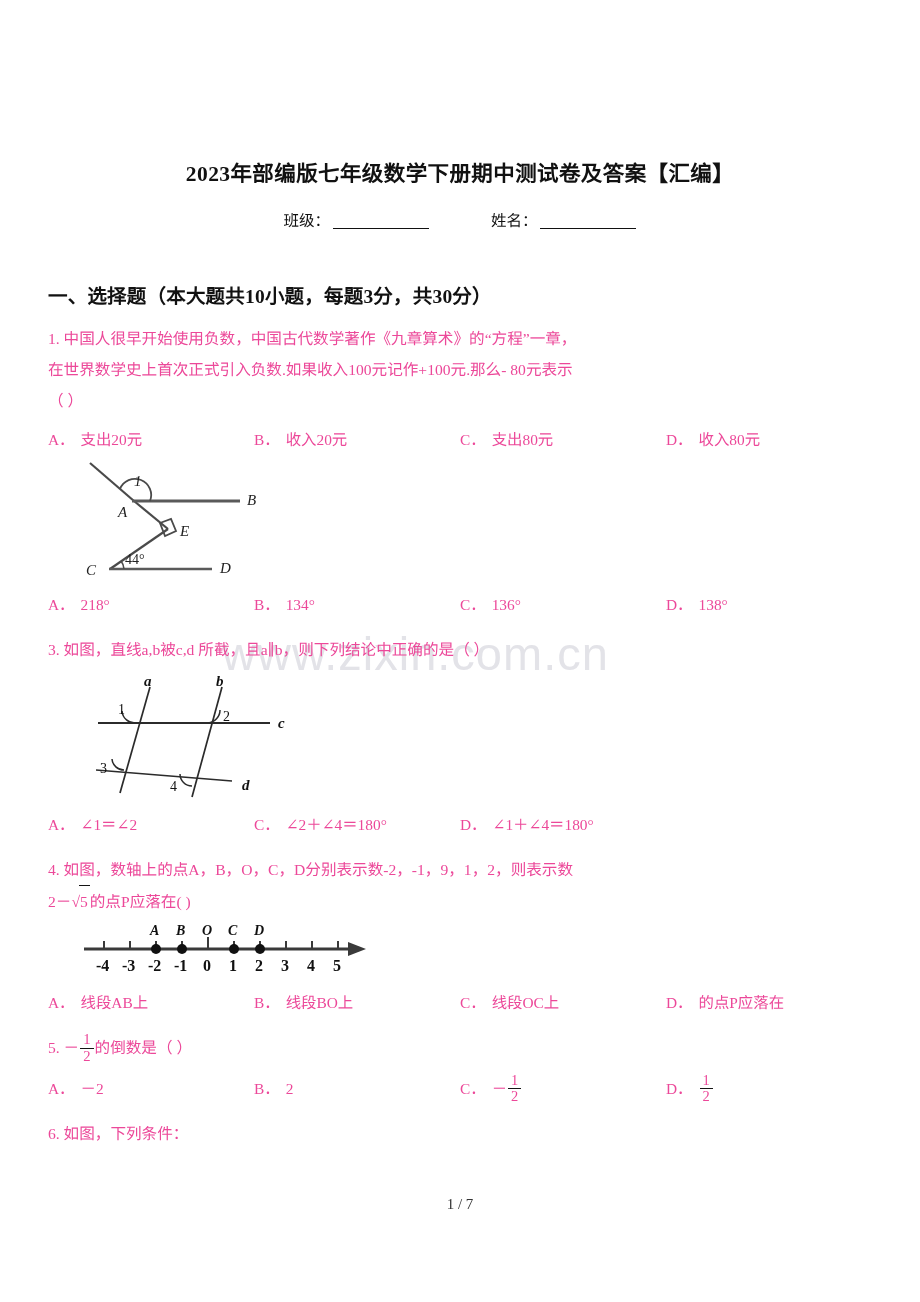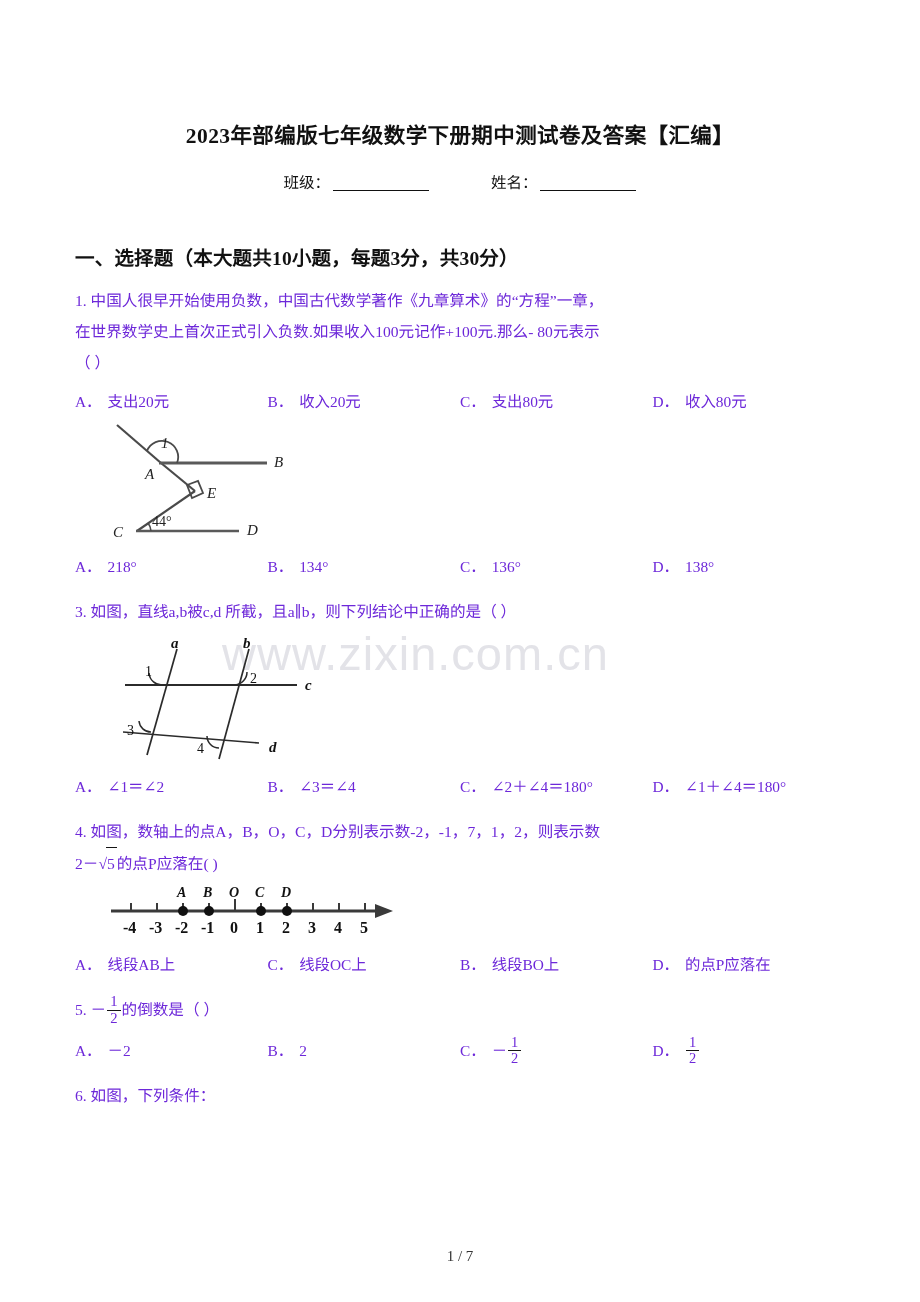--- a/index.html
+++ b/index.html
@@ -32,21 +32,22 @@
     white-space: nowrap;
     z-index: 0;
     pointer-events: none;
     user-select: none;
     margin-top: 18px;
   }
 
   #content {
     position: relative;
     z-index: 2;
-    padding: 0 75px;
+    padding: 0 48px;
+    margin-top: 38px;
   }
 
   
   .doc-title {
     margin: 0;
     padding-top: 118px;
     text-align: center;
     font-family: "Liberation Serif", "DejaVu Serif", serif;
     font-weight: bold;
     font-size: 21.5px;
@@ -79,21 +80,21 @@
     font-size: 19.5px;
     color: #111;
     letter-spacing: 0.2px;
     white-space: nowrap;
   }
 
   
   .q {
     font-size: 15.6px;
     line-height: 31px;
-    color: #6d28d9;
+    color: #ec4899;
   }
   .q-stem { margin-top: 14px; }
   .q-stem p { margin: 0; }
 
   .options {
     display: flex;
     margin-top: 9px;
     font-size: 15.4px;
     line-height: 30px;
     align-items: flex-end;
@@ -124,21 +125,21 @@
   .fig svg { display: block; }
   .fig-q2 { margin-left: 24px; }
   .fig-q3 { margin-left: 44px; margin-top: 8px; }
   .fig-q4 { margin-left: 28px; margin-top: 2px; }
 
   
   .page-footer {
     position: absolute;
     left: 0;
     right: 0;
-    top: 1248px;
+    top: 1196px;
     text-align: center;
     font-size: 15px;
     color: #333;
     z-index: 2;
   }
 </style>
 </head>
 <body>
 
 <div id="page">
@@ -240,29 +241,28 @@
           <text x="150" y="117" font-family="Liberation Serif, serif" font-style="italic" font-weight="bold" font-size="15" fill="#111">d</text>
           <text x="26" y="41" font-family="Liberation Serif, serif" font-size="14" fill="#111">1</text>
           <text x="131" y="48" font-family="Liberation Serif, serif" font-size="14" fill="#111">2</text>
           <text x="8" y="100" font-family="Liberation Serif, serif" font-size="14" fill="#111">3</text>
           <text x="78" y="118" font-family="Liberation Serif, serif" font-size="14" fill="#111">4</text>
         </svg>
       </div>
 
       <div class="options wide">
         <span class="opt"><span class="opt-label">A．</span><span>∠1＝∠2</span></span>
-        <span class="opt"><span class="opt-label">B．</span><span>∠3＝∠4</span></span>
         <span class="opt"><span class="opt-label">C．</span><span>∠2＋∠4＝180°</span></span>
         <span class="opt"><span class="opt-label">D．</span><span>∠1＋∠4＝180°</span></span>
       </div>
     </div>
 
     <div class="q">
       <div class="q-stem">
-        <p><span>4.</span>&nbsp;<span>如图，数轴上的点A，B，O，C，D分别表示数-2，-1，7，1，2，则表示数</span></p>
+        <p><span>4.</span>&nbsp;<span>如图，数轴上的点A，B，O，C，D分别表示数-2，-1，9，1，2，则表示数</span></p>
         <p><span>2－</span><span>√<span class="sqrt">5</span></span><span>的点P应落在(    )</span></p>
       </div>
 
       <div class="fig fig-q4">
         <svg width="300" height="60" viewBox="0 0 300 60">
 
           <line x1="8" y1="30" x2="272" y2="30" stroke="#3a3a3a" stroke-width="3"></line>
           <polygon points="272,23 290,30 272,37" fill="#3a3a3a"></polygon>
 
           <line x1="28" y1="22" x2="28" y2="30" stroke="#3a3a3a" stroke-width="2"></line>
@@ -295,22 +295,22 @@
           <text x="153" y="52" font-family="Liberation Serif, serif" font-weight="bold" font-size="16" fill="#111">1</text>
           <text x="179" y="52" font-family="Liberation Serif, serif" font-weight="bold" font-size="16" fill="#111">2</text>
           <text x="205" y="52" font-family="Liberation Serif, serif" font-weight="bold" font-size="16" fill="#111">3</text>
           <text x="231" y="52" font-family="Liberation Serif, serif" font-weight="bold" font-size="16" fill="#111">4</text>
           <text x="257" y="52" font-family="Liberation Serif, serif" font-weight="bold" font-size="16" fill="#111">5</text>
         </svg>
       </div>
 
       <div class="options">
         <span class="opt"><span class="opt-label">A．</span><span>线段AB上</span></span>
+        <span class="opt"><span class="opt-label">B．</span><span>线段BO上</span></span>
         <span class="opt"><span class="opt-label">C．</span><span>线段OC上</span></span>
-        <span class="opt"><span class="opt-label">B．</span><span>线段BO上</span></span>
         <span class="opt"><span class="opt-label">D．</span><span>的点P应落在</span></span>
       </div>
     </div>
 
     <div class="q">
       <div class="q-stem">
         <p><span>5.</span>&nbsp;<span>－</span><span class="frac"><span class="num">1</span><span class="den">2</span></span><span>的倒数是（    ）</span></p>
       </div>
 
       <div class="options">

